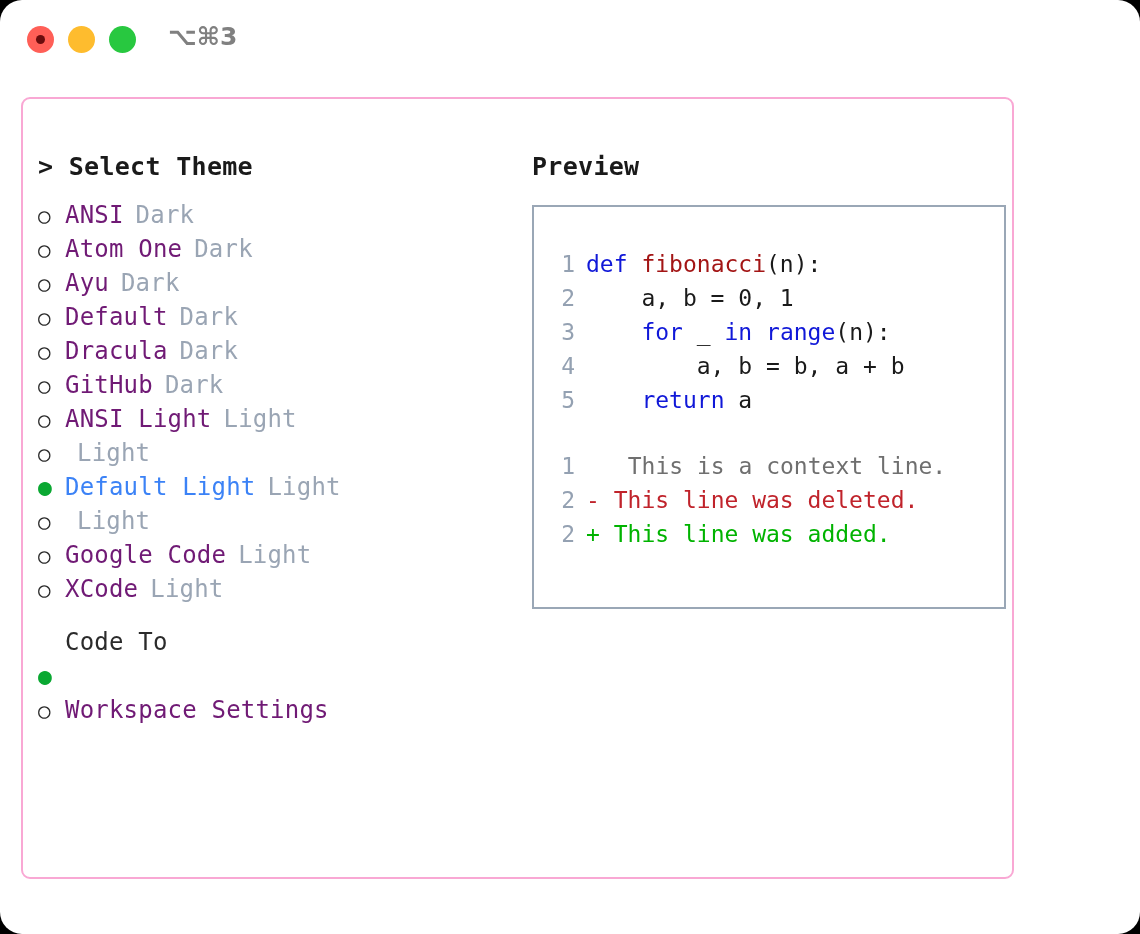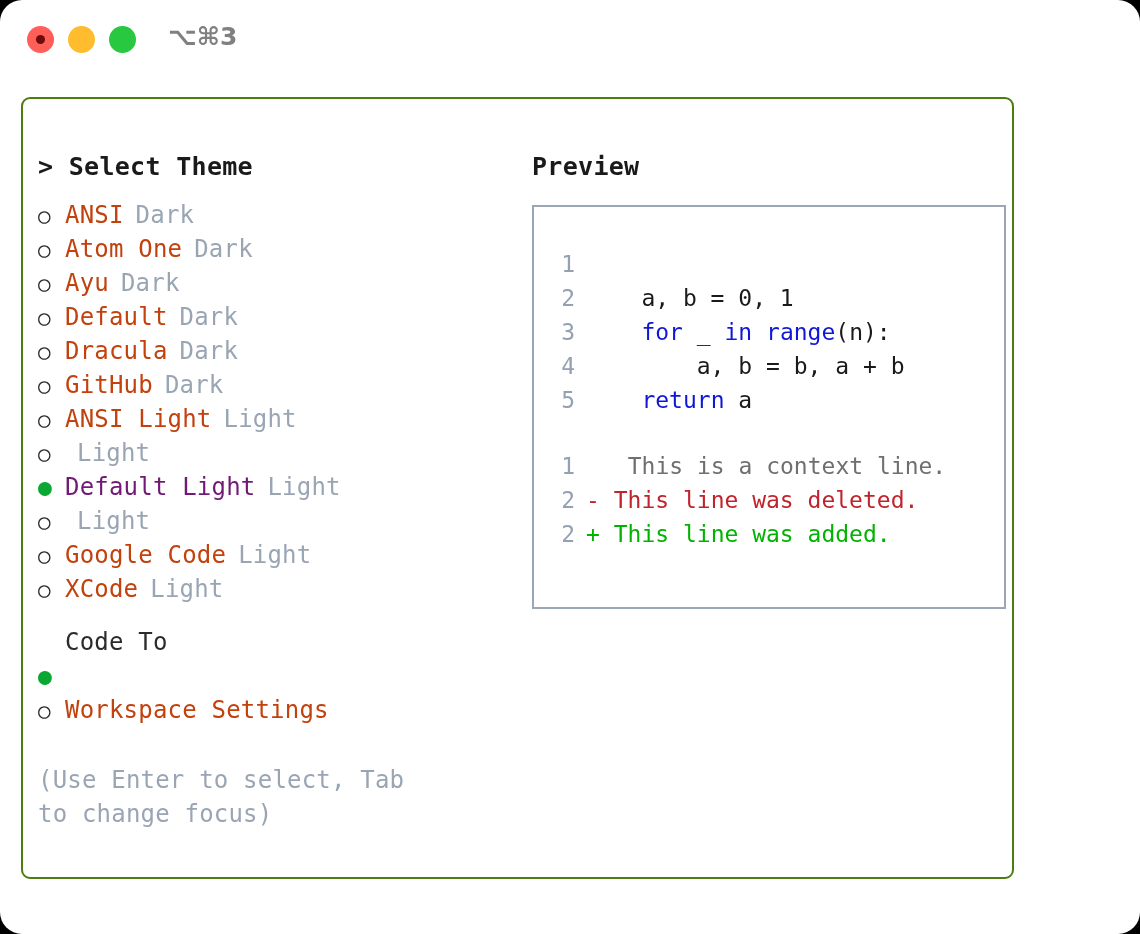--- a/index.html
+++ b/index.html
@@ -69,21 +69,21 @@
     font-family: "DejaVu Sans", "Liberation Sans", sans-serif;
   }
 
   
   .panel {
     position: absolute;
     left: 21px;
     top: 97px;
     width: 993px;
     height: 782px;
-    border: 2px solid #4d7c0f;
+    border: 2px solid #f9a8d4;
     border-radius: 9px;
     box-sizing: border-box;
     background: #ffffff;
   }
 
   .cols {
     position: absolute;
     left: 0; top: 0;
     width: 100%; height: 100%;
   }
@@ -126,22 +126,22 @@
     width: 27px;
     flex: 0 0 27px;
     font-size: 21px;
     color: #2b2b2b;
     line-height: 34px;
   }
   .bullet.on {
     color: #0aa832;
     font-size: 23px;
   }
-  .opt-name { color: #c2410c; }
-  .opt-row.selected .opt-name { color: #701a75; }
+  .opt-name { color: #701a75; }
+  .opt-row.selected .opt-name { color: #3b82f6; }
   .opt-tag {
     color: #9aa5b4;
     padding-left: 12px;
     margin-top: 14px;
   }
 
   .apply-head {
     font-size: 24px;
     color: #2b2b2b;
     line-height: 34px;
@@ -246,30 +246,29 @@
 
         <div class="apply-head">Code To</div>
 
         <div id="apply-list">
             <div class="opt-row selected"><span class="bullet on">●</span></div>
             <div class="opt-row"><span class="bullet">○</span><span class="opt-name">Workspace Settings</span></div>
           </div>
 
         <div class="spacer-36"></div>
 
-        <div class="hint">(Use Enter to select, Tab to change focus)</div>
       </div>
 
       <div class="right-col">
         <div class="preview-head">Preview</div>
 
         <div class="preview-box">
           <div class="code-area">
             <div id="code-lines">
-                <div class="code-line"><span class="lineno">1</span></div>
+                <div class="code-line"><span class="lineno">1</span><span class="code-txt"><span class="kw">def </span><span class="fn">fibonacci</span><span class="plain">(n):</span></span></div>
                 <div class="code-line"><span class="lineno">2</span><span class="code-txt"><span class="plain">    a, b = 0, 1</span></span></div>
                 <div class="code-line"><span class="lineno">3</span><span class="code-txt"><span class="plain">    </span><span class="kw">for</span><span class="plain"> _ </span><span class="kw">in </span><span class="kw">range</span><span class="plain">(n):</span></span></div>
                 <div class="code-line"><span class="lineno">4</span><span class="code-txt"><span class="plain">        a, b = b, a + b</span></span></div>
                 <div class="code-line"><span class="lineno">5</span><span class="code-txt"><span class="plain">    </span><span class="kw">return</span><span class="plain"> a</span></span></div>
               </div>
             <div class="gap-line"></div>
             <div id="diff-lines">
                 <div class="code-line"><span class="lineno">1</span><span class="ctx">  </span><span class="ctx">This is a context line.</span></div>
                 <div class="code-line"><span class="lineno">2</span><span class="del">- </span><span class="del">This line was deleted.</span></div>
                 <div class="code-line"><span class="lineno">2</span><span class="add">+ </span><span class="add">This line was added.</span></div>

